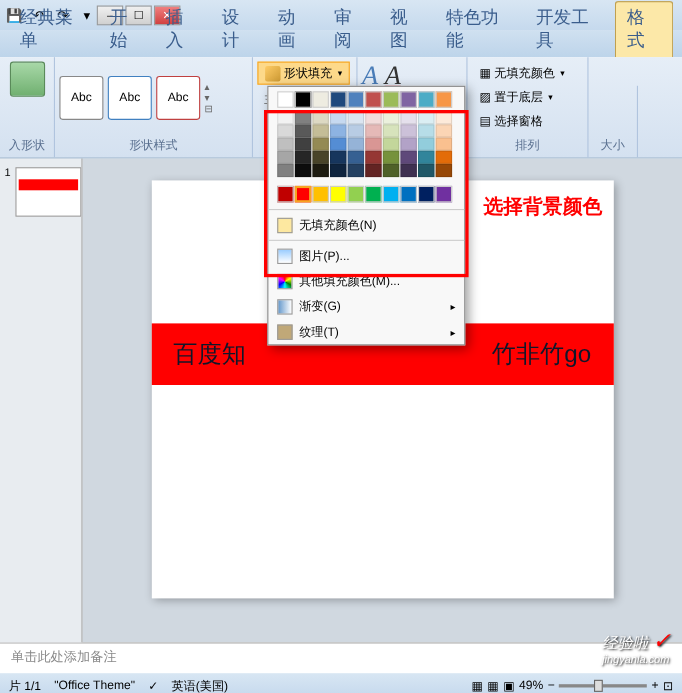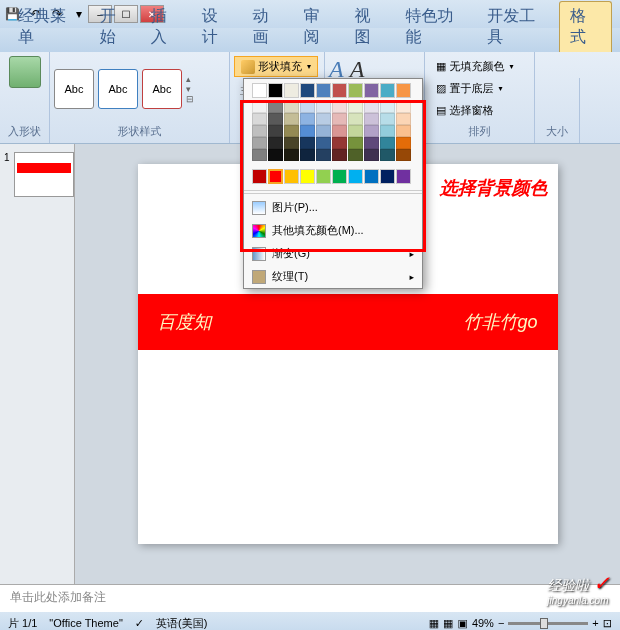--- a/index.html
+++ b/index.html
@@ -29,25 +29,25 @@
     .btn-small { padding: 2px 6px; font-size: 11px; border: 1px solid transparent; display: flex; align-items: center; gap: 3px; cursor: pointer; }
     .btn-small.active { border-color: #f5a623; background: #fdd98a; }
     
     .dropdown-arrow { font-size: 8px; margin-left: 2px; }
     
     .main-area { height: 440px; display: flex; background: #d0d8e0; }
     .slide-panel { width: 75px; background: #e8ecf0; border-right: 1px solid #aaa; padding: 8px 4px; }
     .slide-thumb { width: 60px; height: 45px; background: #fff; border: 1px solid #999; font-size: 6px; padding: 2px; position: relative; }
     .slide-num { position: absolute; left: -10px; top: 0; font-size: 10px; }
     
-    .slide-view { flex: 1; position: relative; padding: 20px; font-style: italic; }
+    .slide-view { flex: 1; position: relative; padding: 20px; }
     .slide { width: 420px; height: 380px; background: #fff; margin: 0 auto; position: relative; box-shadow: 2px 2px 8px rgba(0,0,0,0.3); }
     .annotation { position: absolute; right: 10px; top: 12px; color: #ff0000; font-size: 18px; font-weight: bold; }
     .text-box { position: absolute; left: 0; top: 130px; width: 100%; height: 56px; background: #ff0000; display: flex; align-items: center; padding: 0 20px; }
-    .text-content { color: #fef9c3; font-size: 18px; }
+    .text-content { color: #0f172a; font-size: 22px; }
     
     .notes-area { height: 28px; background: #fff; border-top: 1px solid #aaa; padding: 4px 10px; font-size: 12px; color: #888; }
     
     .status-bar { height: 22px; background: linear-gradient(to bottom, #d8e6f3, #c5d9ed); display: flex; align-items: center; font-size: 11px; padding: 0 8px; gap: 12px; }
     .status-right { margin-left: auto; display: flex; align-items: center; gap: 4px; }
     .zoom-slider { width: 80px; height: 3px; background: #888; position: relative; }
     .zoom-thumb { position: absolute; left: 40%; top: -4px; width: 8px; height: 11px; background: #ddd; border: 1px solid #666; }
     
     .color-popup { position: absolute; left: 243px; top: 78px; width: 180px; background: #f8f8f8; border: 1px solid #888; box-shadow: 3px 3px 10px rgba(0,0,0,0.4); z-index: 100; }
     .red-annotation-box { position: absolute; left: 240px; top: 100px; width: 186px; height: 152px; border: 3px solid #ff0000; z-index: 101; pointer-events: none; }
@@ -265,20 +265,24 @@
         <div class="color-cell" style="background: rgb(255, 255, 0);"></div>
         <div class="color-cell" style="background: rgb(146, 208, 80);"></div>
         <div class="color-cell" style="background: rgb(0, 176, 80);"></div>
         <div class="color-cell" style="background: rgb(0, 176, 240);"></div>
         <div class="color-cell" style="background: rgb(0, 112, 192);"></div>
         <div class="color-cell" style="background: rgb(0, 32, 96);"></div>
         <div class="color-cell" style="background: rgb(112, 48, 160);"></div>
       </div>
   </div>
   <div class="popup-divider"></div>
+  <div class="popup-item">
+    <span class="popup-icon" style="background:#fde8a0;"></span>
+    <span>无填充颜色(N)</span>
+  </div>
   <div class="popup-divider"></div>
   <div class="popup-item">
     <span class="popup-icon" style="background:linear-gradient(to bottom,#9cf,#fff);"></span>
     <span>图片(P)...</span>
   </div>
   <div class="popup-item">
     <span class="popup-icon" style="background:conic-gradient(red,yellow,green,cyan,blue,magenta,red);"></span>
     <span>其他填充颜色(M)...</span>
   </div>
   <div class="popup-item">

